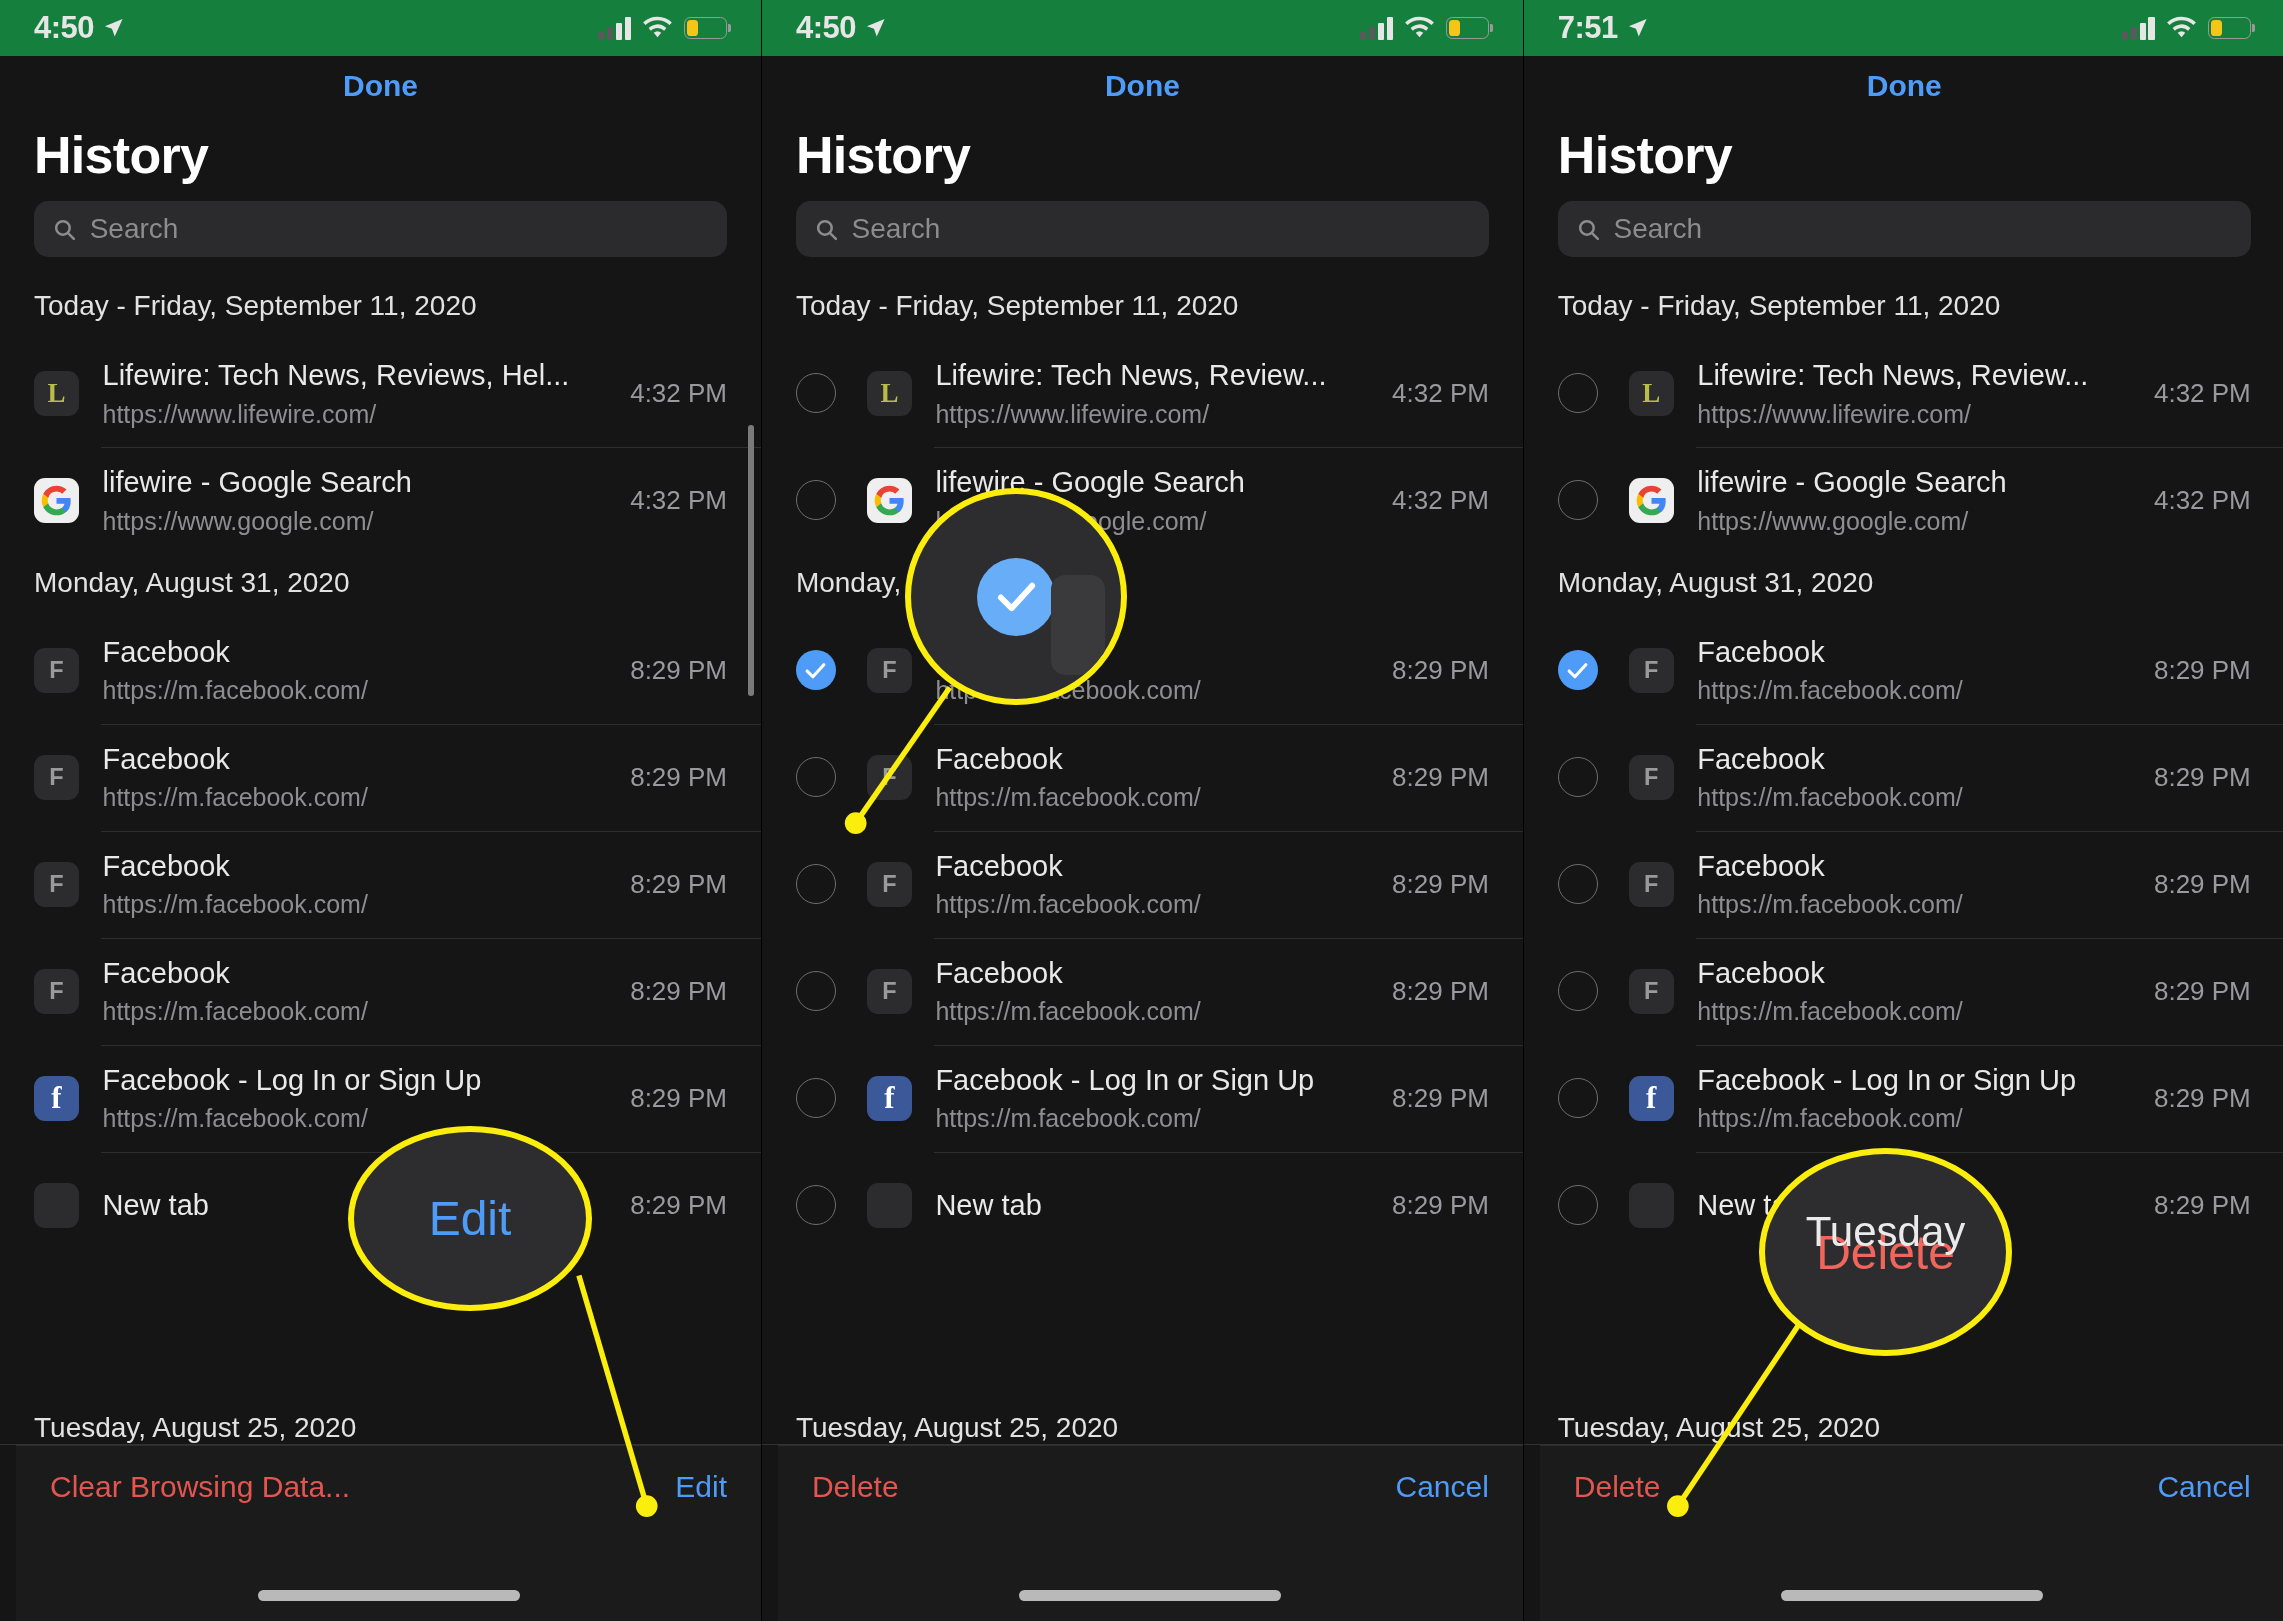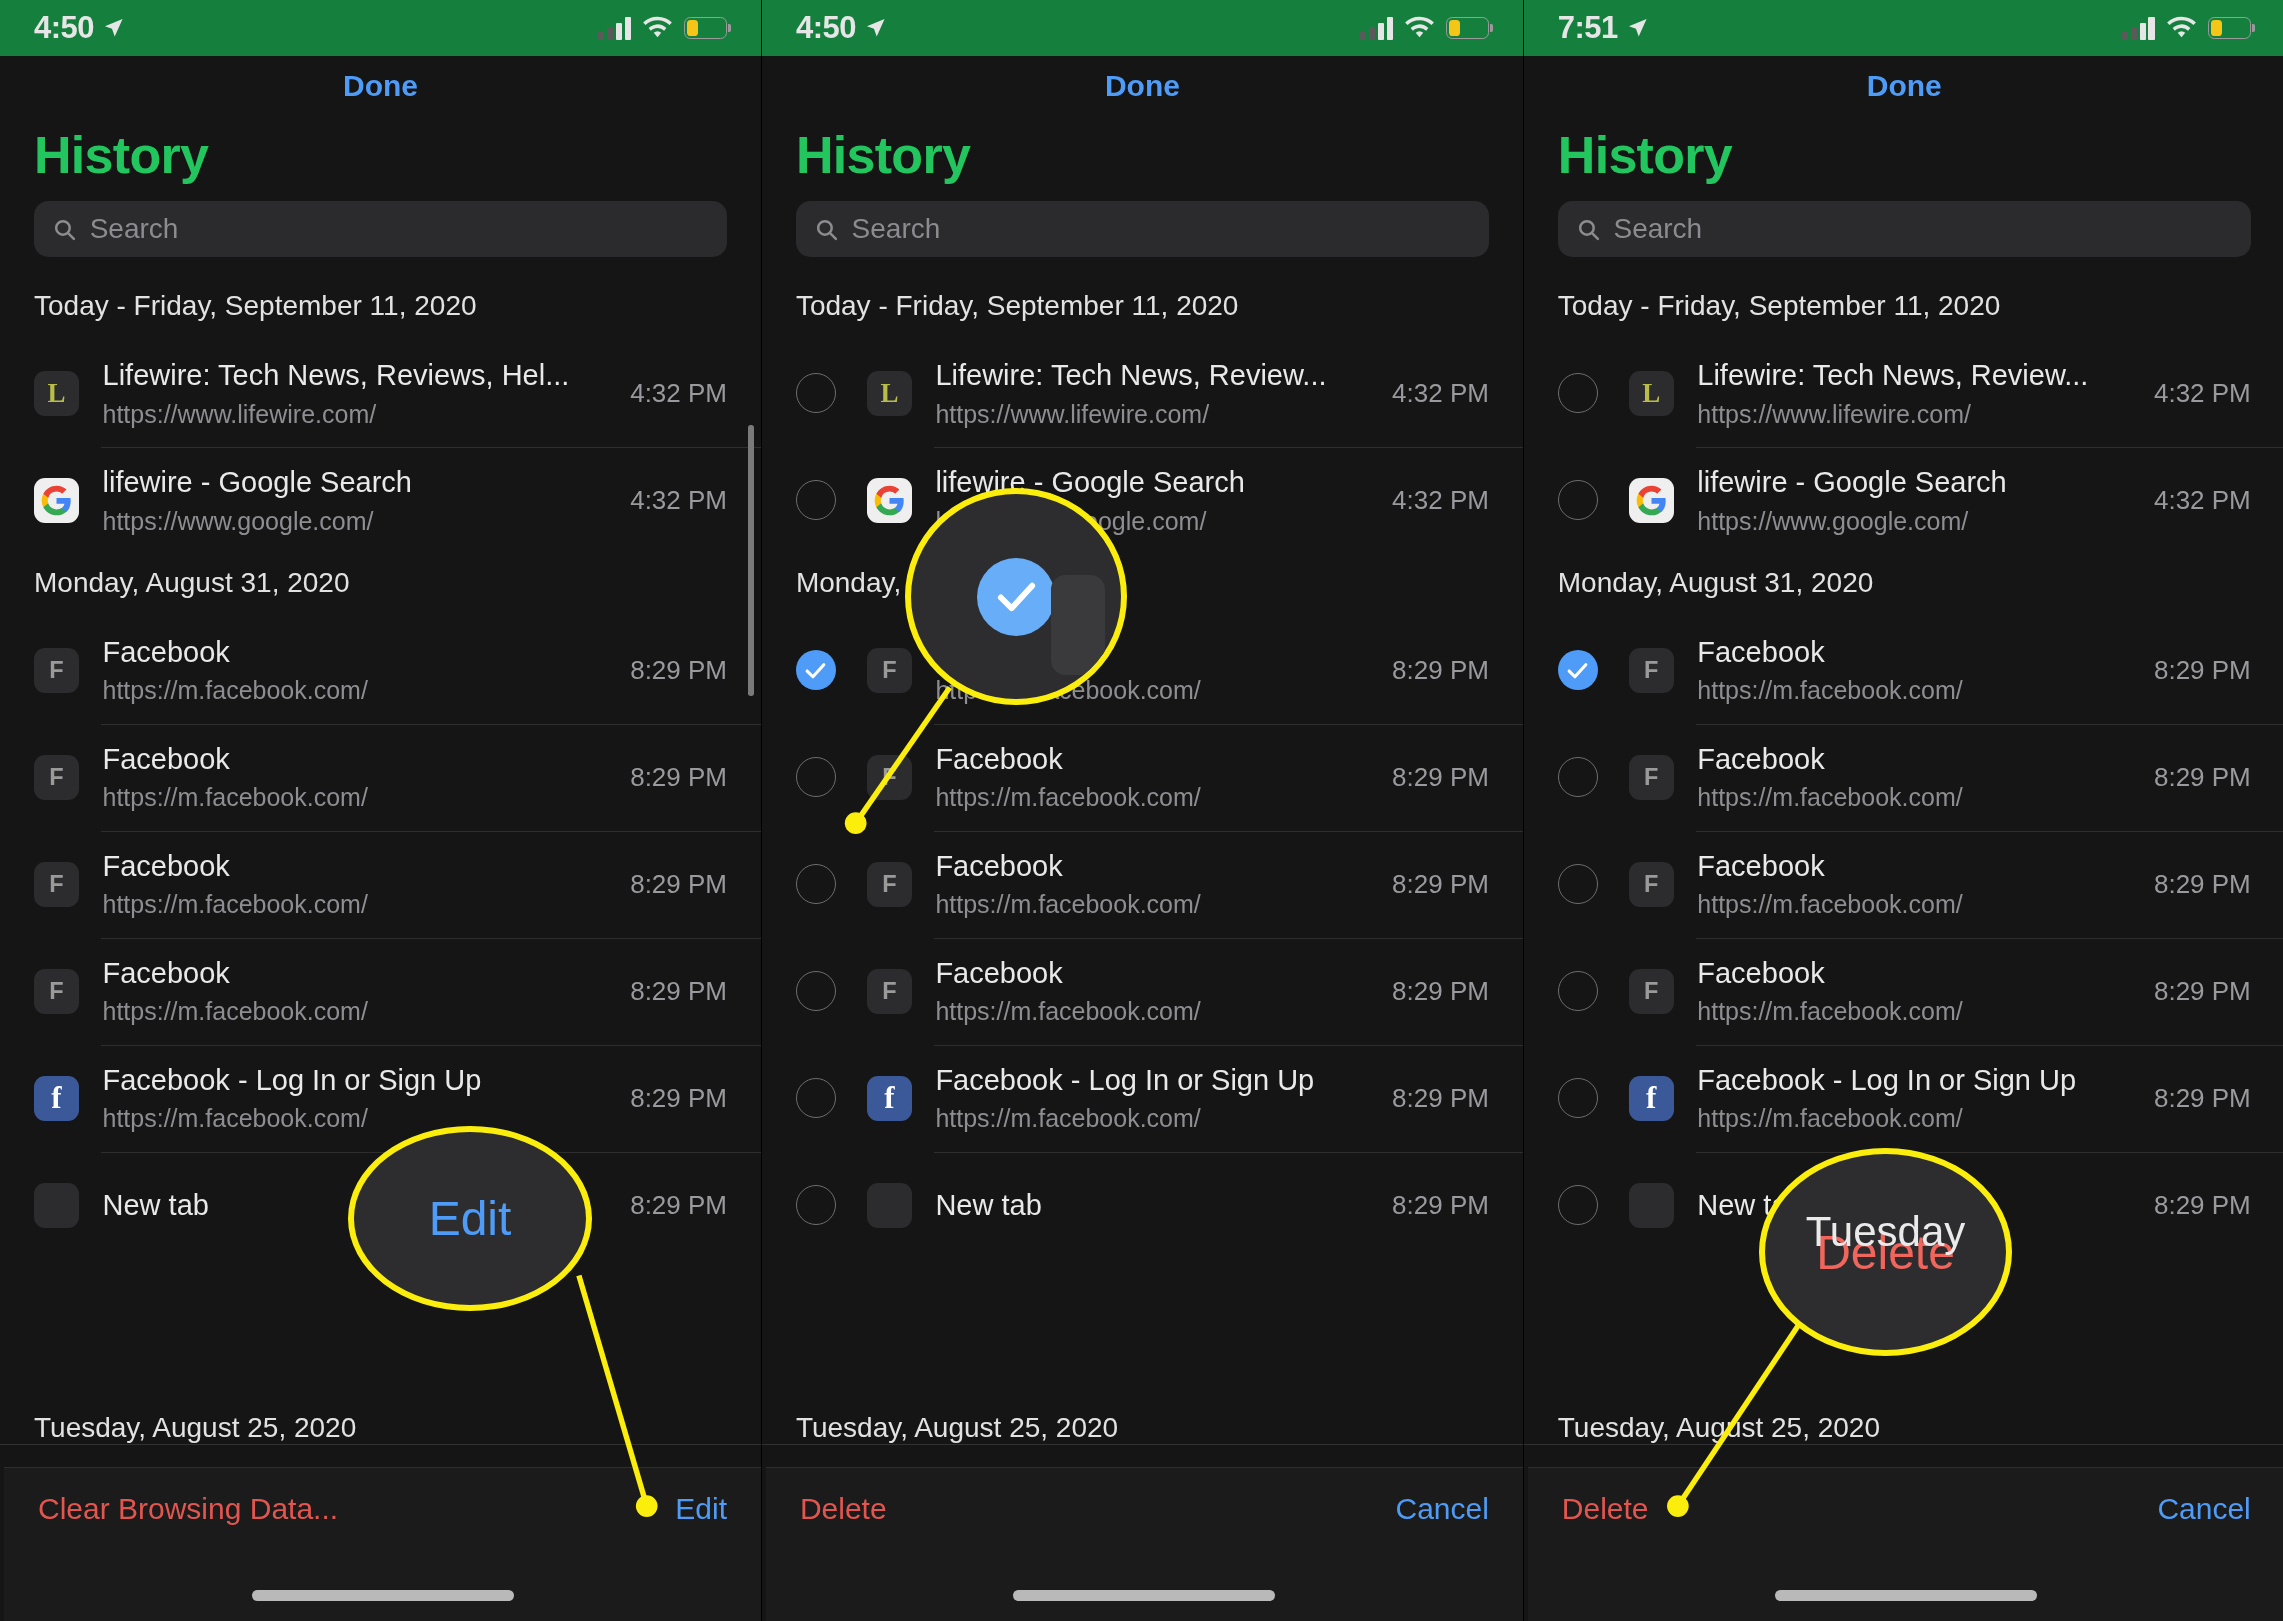--- a/index.html
+++ b/index.html
@@ -85,21 +85,21 @@
     display: flex; align-items: center; justify-content: center;
     padding: 0 34px;
   }
   .done-btn {
     color: #4e9cf7;
     font-size: 30px;
     font-weight: 600;
   }
   .title {
     padding: 9px 34px 0 34px;
-    color: #22c55e;
+    color: #ffffff;
     font-size: 52px;
     font-weight: bold;
     letter-spacing: -0.7px;
   }
   .searchwrap { padding: 16.3px 34px 0 34px; }
   .searchbar {
     height: 56px;
     background: #2b2b2d;
     border-radius: 14.5px;
     display: flex; align-items: center;
@@ -198,22 +198,22 @@
     position: absolute;
     right: 7.2px;
     width: 5.4px;
     border-radius: 2.7px;
     background: #7a7a7a;
   }
 
   
   .toolbar {
     position: absolute;
-    left: 4px; right: 0; bottom: 0;
-    height: 154px;
+    left: 16px; right: 0; bottom: 0;
+    height: 176px;
     background: #1b1b1b;
     border-top: 0.9px solid #2e2e2e;
   }
   .toolbar .inner {
     display: flex; align-items: center; justify-content: space-between;
     padding: 23.5px 34px 0 34px;
   }
   .tb-left { font-size: 30px; color: #e2564f; }
   .tb-right { font-size: 30px; }
   .tb-right.blue { color: #4e9cf7; }

